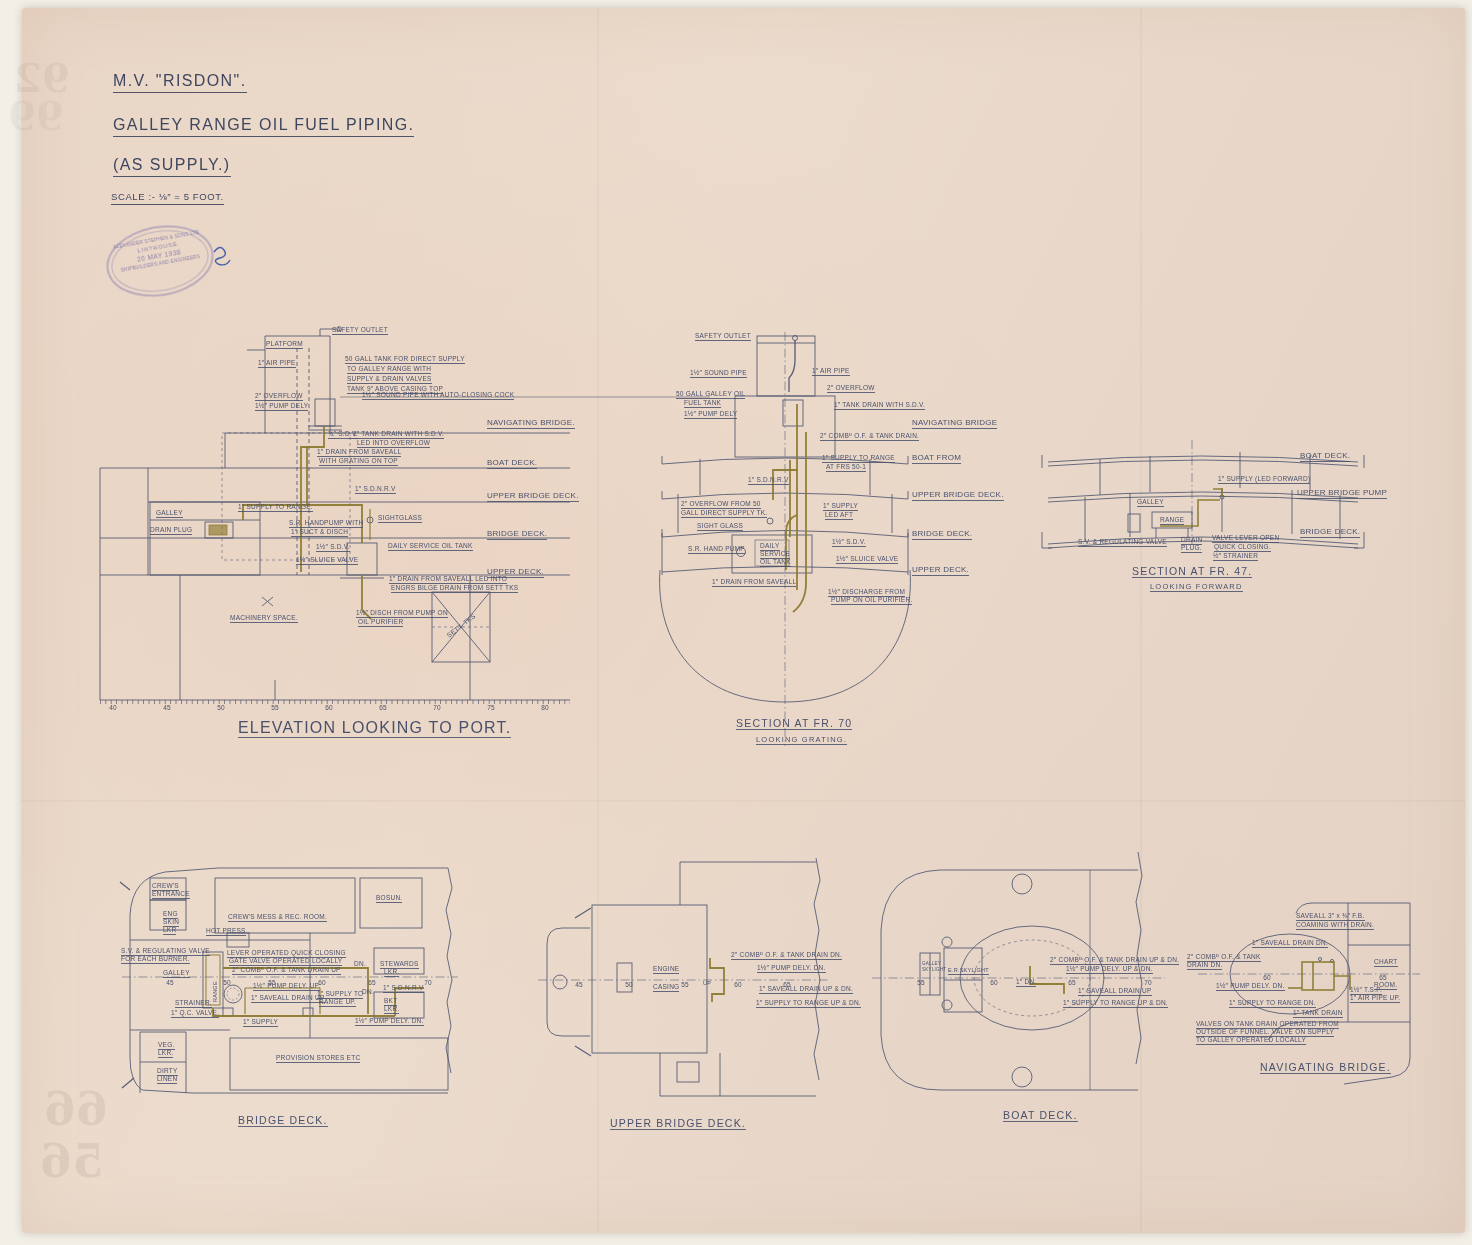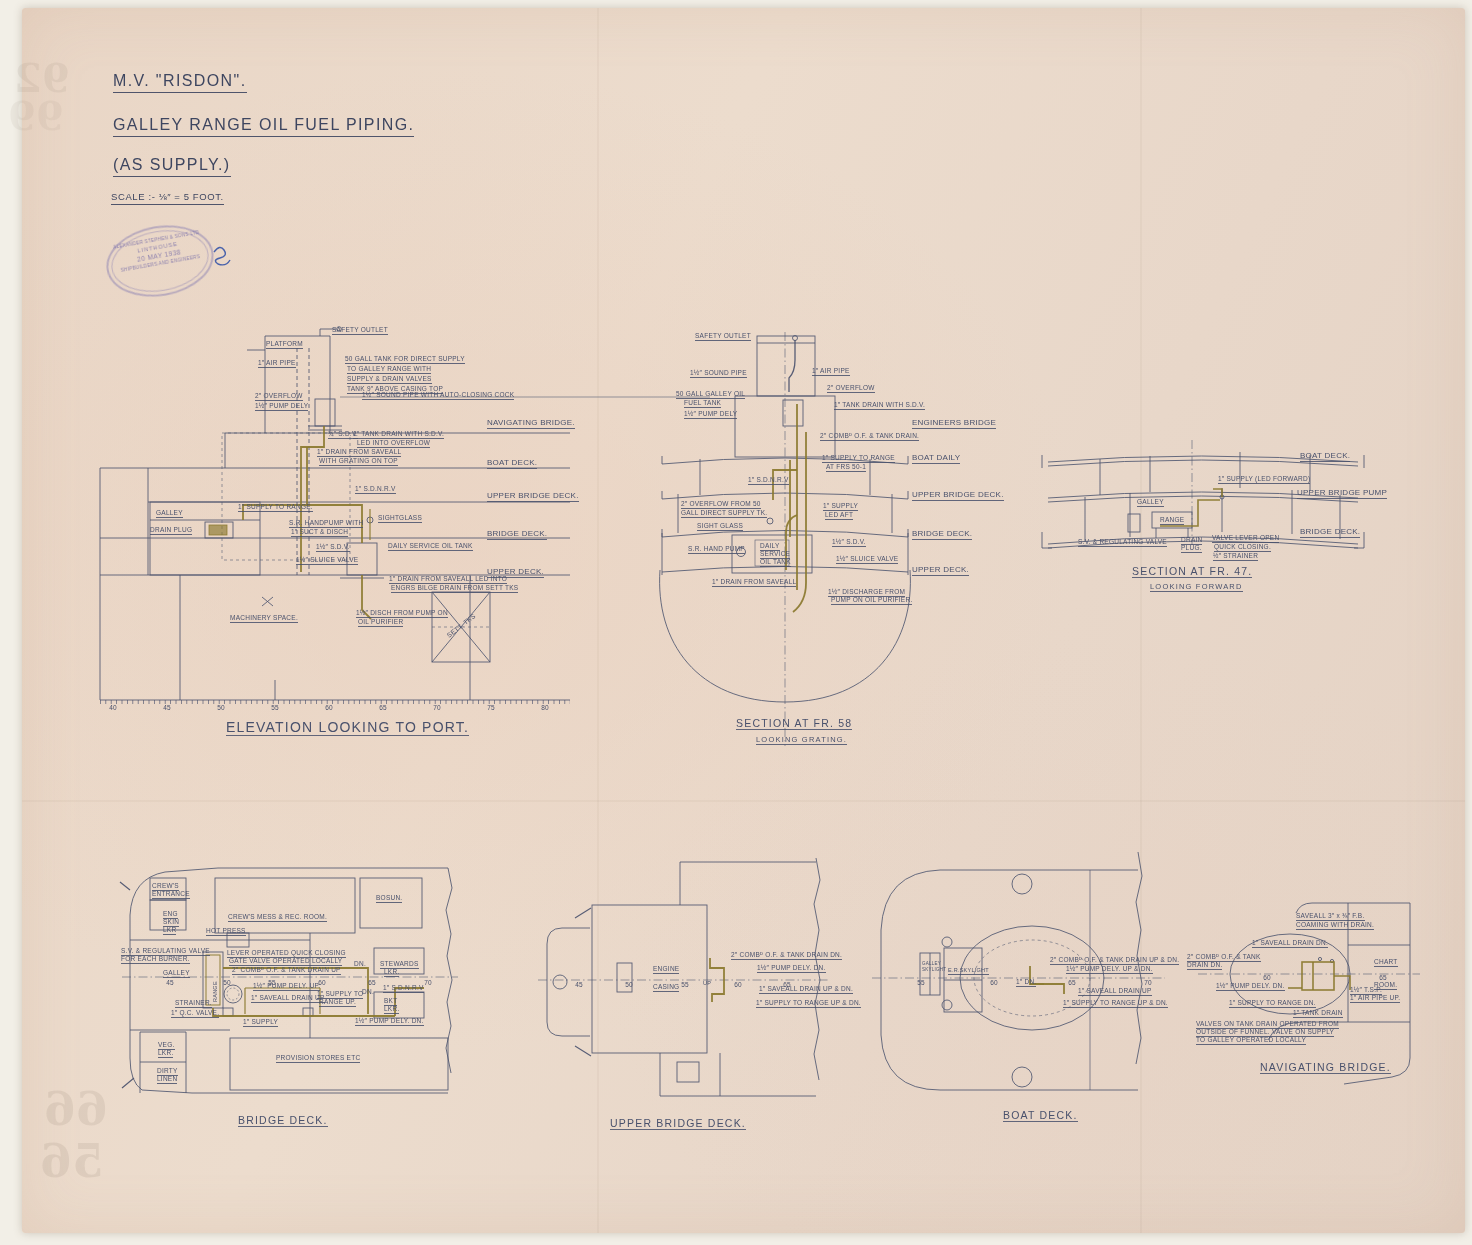--- a/index.html
+++ b/index.html
@@ -292,53 +292,53 @@
       <div class="lbl" style="left: 446px; top: 634px; font-size: 6.5px; transform: rotate(-38deg);">SETT. TKS</div>
       <div class="lbl" style="left: 113px; top: 705px; font-size: 6.5px; transform: translateX(-50%);">40</div>
       <div class="lbl" style="left: 167px; top: 705px; font-size: 6.5px; transform: translateX(-50%);">45</div>
       <div class="lbl" style="left: 221px; top: 705px; font-size: 6.5px; transform: translateX(-50%);">50</div>
       <div class="lbl" style="left: 275px; top: 705px; font-size: 6.5px; transform: translateX(-50%);">55</div>
       <div class="lbl" style="left: 329px; top: 705px; font-size: 6.5px; transform: translateX(-50%);">60</div>
       <div class="lbl" style="left: 383px; top: 705px; font-size: 6.5px; transform: translateX(-50%);">65</div>
       <div class="lbl" style="left: 437px; top: 705px; font-size: 6.5px; transform: translateX(-50%);">70</div>
       <div class="lbl" style="left: 491px; top: 705px; font-size: 6.5px; transform: translateX(-50%);">75</div>
       <div class="lbl" style="left: 545px; top: 705px; font-size: 6.5px; transform: translateX(-50%);">80</div>
-      <div class="lbl u ttl" style="left: 226px; top: 720px; font-size: 14px;">ELEVATION LOOKING TO PORT.</div>
+      <div class="lbl u ttl" style="left: 238px; top: 720px; font-size: 16px;">ELEVATION LOOKING TO PORT.</div>
       <div class="lbl u" style="left: 695px; top: 333px; font-size: 6.5px;">SAFETY OUTLET</div>
       <div class="lbl u" style="left: 690px; top: 370px; font-size: 6.5px;">1½″ SOUND PIPE</div>
       <div class="lbl u" style="left: 812px; top: 368px; font-size: 6.5px;">1″ AIR PIPE</div>
       <div class="lbl u" style="left: 827px; top: 385px; font-size: 6.5px;">2″ OVERFLOW</div>
       <div class="lbl u" style="left: 676px; top: 391px; font-size: 6.5px;">50 GALL GALLEY OIL</div>
       <div class="lbl u" style="left: 684px; top: 400px; font-size: 6.5px;">FUEL TANK</div>
       <div class="lbl u" style="left: 834px; top: 402px; font-size: 6.5px;">1″ TANK DRAIN WITH S.D.V.</div>
       <div class="lbl u" style="left: 684px; top: 411px; font-size: 6.5px;">1½″ PUMP DELY</div>
-      <div class="lbl u" style="left: 912px; top: 419px; font-size: 8px;">ENGINEERS BRIDGE</div>
+      <div class="lbl u" style="left: 912px; top: 419px; font-size: 8px;">NAVIGATING BRIDGE</div>
       <div class="lbl u" style="left: 820px; top: 433px; font-size: 6.5px;">2″ COMBᴰ O.F. &amp; TANK DRAIN.</div>
-      <div class="lbl u" style="left: 912px; top: 454px; font-size: 8px;">BOAT DAILY</div>
+      <div class="lbl u" style="left: 912px; top: 454px; font-size: 8px;">BOAT FROM</div>
       <div class="lbl u" style="left: 822px; top: 455px; font-size: 6.5px;">1″ SUPPLY TO RANGE</div>
       <div class="lbl u" style="left: 826px; top: 464px; font-size: 6.5px;">AT FRS 50-1</div>
       <div class="lbl u" style="left: 748px; top: 477px; font-size: 6.5px;">1″ S.D.N.R.V</div>
       <div class="lbl u" style="left: 912px; top: 491px; font-size: 8px;">UPPER BRIDGE DECK.</div>
       <div class="lbl u" style="left: 681px; top: 501px; font-size: 6.5px;">2″ OVERFLOW FROM 50</div>
       <div class="lbl u" style="left: 681px; top: 510px; font-size: 6.5px;">GALL DIRECT SUPPLY TK.</div>
       <div class="lbl u" style="left: 823px; top: 503px; font-size: 6.5px;">1″ SUPPLY</div>
       <div class="lbl u" style="left: 825px; top: 512px; font-size: 6.5px;">LED AFT</div>
       <div class="lbl u" style="left: 697px; top: 523px; font-size: 6.5px;">SIGHT GLASS</div>
       <div class="lbl u" style="left: 912px; top: 530px; font-size: 8px;">BRIDGE DECK.</div>
       <div class="lbl u" style="left: 688px; top: 546px; font-size: 6.5px;">S.R. HAND PUMP</div>
       <div class="lbl u" style="left: 760px; top: 543px; font-size: 6.5px;">DAILY</div>
       <div class="lbl u" style="left: 760px; top: 551px; font-size: 6.5px;">SERVICE</div>
       <div class="lbl u" style="left: 760px; top: 559px; font-size: 6.5px;">OIL TANK</div>
       <div class="lbl u" style="left: 832px; top: 539px; font-size: 6.5px;">1½″ S.D.V.</div>
       <div class="lbl u" style="left: 836px; top: 556px; font-size: 6.5px;">1½″ SLUICE VALVE</div>
       <div class="lbl u" style="left: 912px; top: 566px; font-size: 8px;">UPPER DECK.</div>
       <div class="lbl u" style="left: 712px; top: 579px; font-size: 6.5px;">1″ DRAIN FROM SAVEALL</div>
       <div class="lbl u" style="left: 828px; top: 589px; font-size: 6.5px;">1½″ DISCHARGE FROM</div>
       <div class="lbl u" style="left: 831px; top: 597px; font-size: 6.5px;">PUMP ON OIL PURIFIER.</div>
-      <div class="lbl u ttl" style="left: 736px; top: 718px; font-size: 10.5px;">SECTION AT FR. 58</div>
+      <div class="lbl u ttl" style="left: 736px; top: 718px; font-size: 10.5px;">SECTION AT FR. 70</div>
       <div class="lbl u ttl" style="left: 756px; top: 736px; font-size: 7.5px;">LOOKING GRATING.</div>
       <div class="lbl u" style="left: 1300px; top: 452px; font-size: 8px;">BOAT DECK.</div>
       <div class="lbl u" style="left: 1218px; top: 476px; font-size: 6.5px;">1″ SUPPLY (LED FORWARD)</div>
       <div class="lbl u" style="left: 1297px; top: 489px; font-size: 8px;">UPPER BRIDGE PUMP</div>
       <div class="lbl u" style="left: 1137px; top: 499px; font-size: 6.5px;">GALLEY</div>
       <div class="lbl u" style="left: 1160px; top: 517px; font-size: 6.5px;">RANGE</div>
       <div class="lbl u" style="left: 1300px; top: 528px; font-size: 8px;">BRIDGE DECK.</div>
       <div class="lbl u" style="left: 1078px; top: 539px; font-size: 6.5px;">S.V. &amp; REGULATING VALVE</div>
       <div class="lbl u" style="left: 1181px; top: 537px; font-size: 6.5px;">DRAIN</div>
       <div class="lbl u" style="left: 1181px; top: 545px; font-size: 6.5px;">PLUG.</div>

